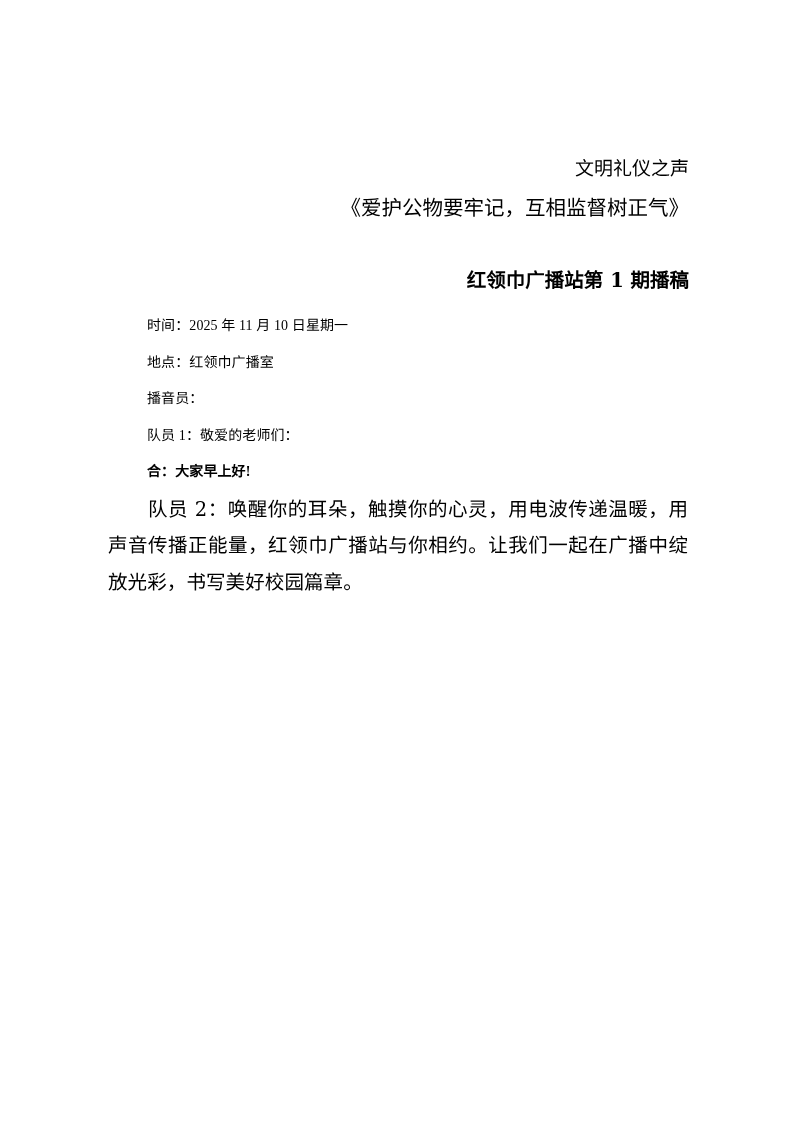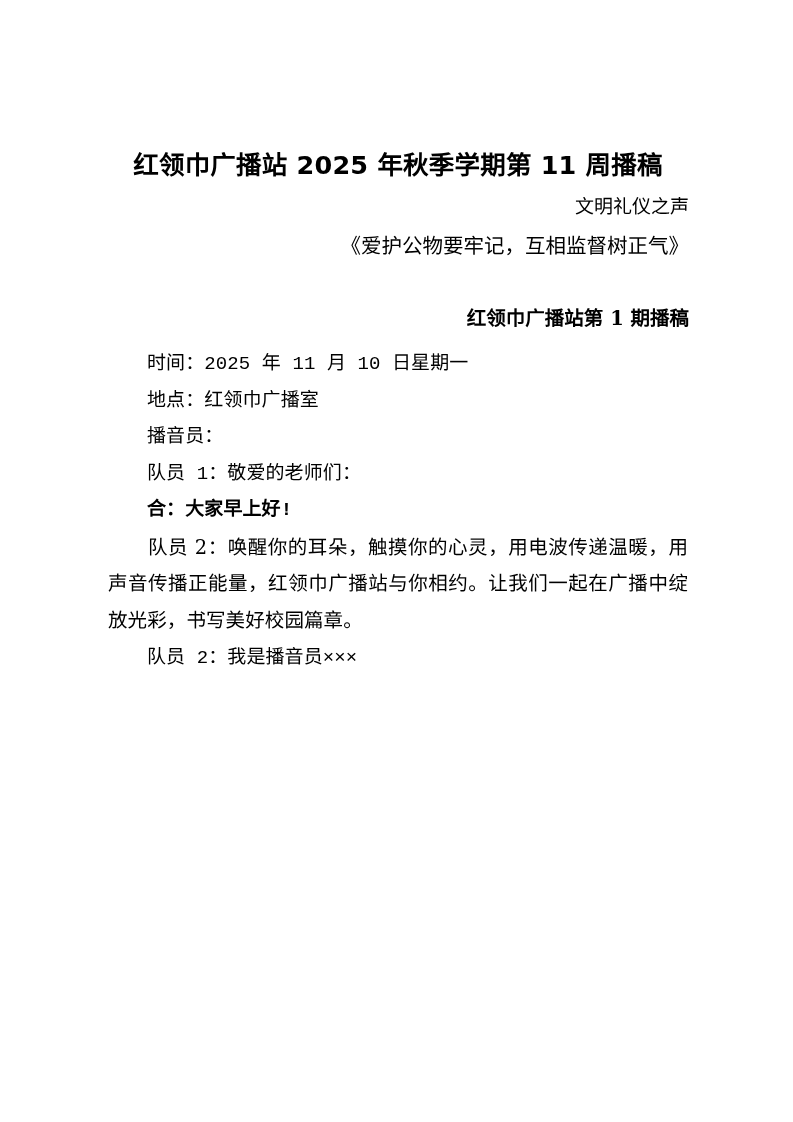--- a/index.html
+++ b/index.html
@@ -77,23 +77,23 @@
     text-align: right;
     margin: 38px 0 0 0;
   }
 
   
   .body-block {
     margin-top: 10px;
   }
 
   .line {
-    font-family: Liberation Mono, monospace;
+    font-family: Liberation Serif, serif;
     font-weight: 400;
-    font-size: 19px;
+    font-size: 14px;
     line-height: 36.5px;
     text-align: justify;
     text-justify: inter-ideograph;
     margin: 0;
     text-indent: 40px;
     letter-spacing: 0.1px;
   }
 
   .line.bold {
     font-weight: 700;
@@ -112,21 +112,20 @@
     letter-spacing: 0.1px;
     word-break: break-all;
   }
 </style>
 </head>
 <body>
 
 <div class="page">
   <div class="content">
 
-    <h1 class="doc-title">红领巾广播站 2025 年秋季学期第 11 周播稿</h1>
 
     <div class="doc-subtitle">文明礼仪之声</div>
 
     <div class="doc-subtitle2">《爱护公物要牢记，互相监督树正气》</div>
 
     <div class="section-heading">红领巾广播站第 1 期播稿</div>
 
     <div class="body-block">
 
       <p class="line">时间：2025 年 11 月 10 日星期一</p>
@@ -136,18 +135,17 @@
       <p class="line">播音员：</p>
 
       <p class="line">队员 1：敬爱的老师们：</p>
 
 
       <p class="line bold">合：大家早上好!</p>
 
       <p class="para">队员 2：唤醒你的耳朵，触摸你的心灵，用电波传递温暖，用声音传播正能量，红领巾广播站与你相约。让我们一起在广播中绽放光彩，书写美好校园篇章。</p>
 
 
-      <p class="line">队员 2：我是播音员×××</p>
 
 
     </div>
   </div>
 </div>
 
 </body></html>

